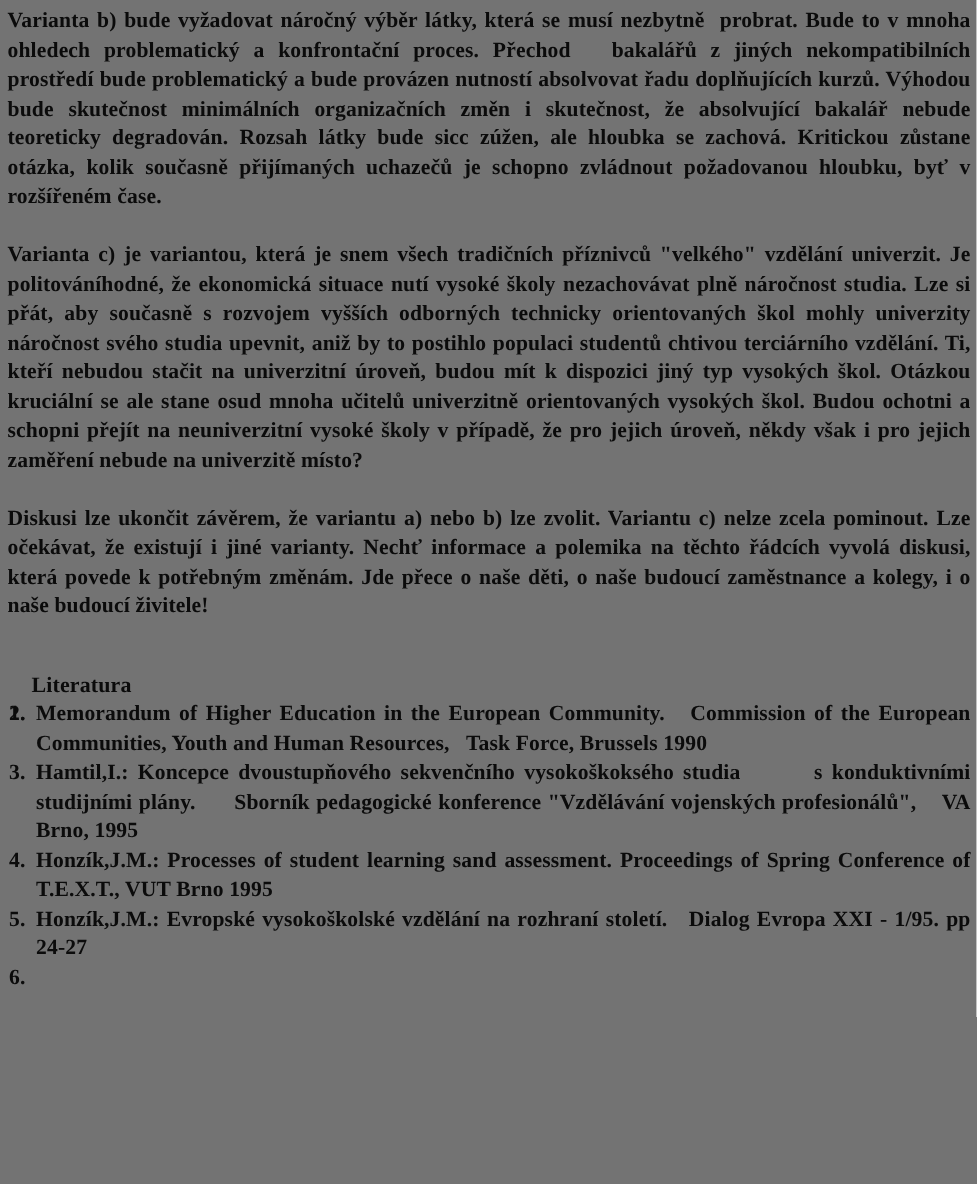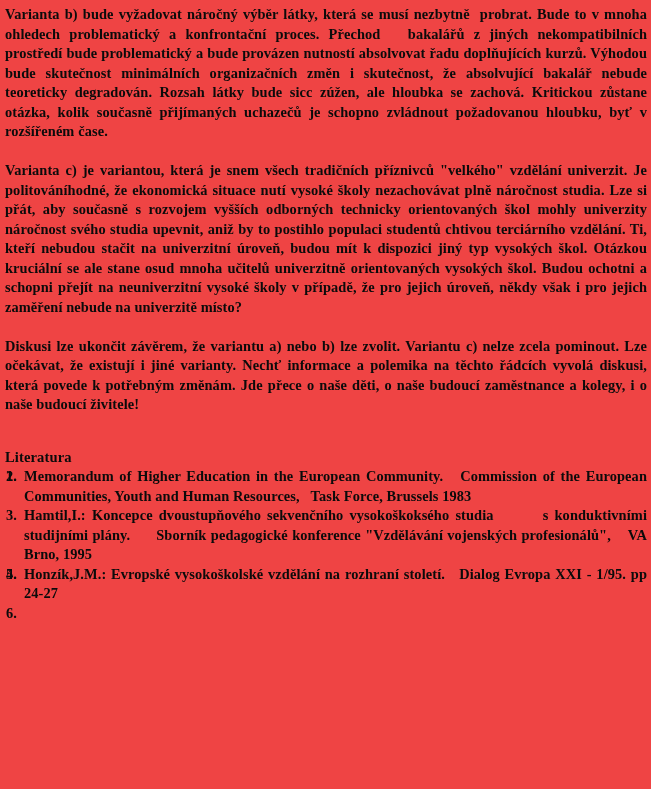--- a/index.html
+++ b/index.html
@@ -5,39 +5,39 @@
   html, body {
     margin: 0;
     padding: 0;
     background: #ffffff;
   }
   .page {
     position: relative;
     box-sizing: border-box;
     width: 651px;
     height: 789px;
-    background: #ef4444;
+    background: #737373;
     color: #0b0b0b;
     font-family: "Liberation Serif", "DejaVu Serif", serif;
     font-weight: bold;
     font-size: 14.4px;
     line-height: 19.5px;
     letter-spacing: 0.1px;
     padding: 5px 4px 0 5px;
     overflow: hidden;
     text-align: justify;
   }
   .para {
     margin: 0 0 19.5px 0;
     white-space: pre-wrap;
   }
   .lit-heading {
     font-size: 14.6px;
     font-weight: bold;
-    margin: 33px 0 0 0;
+    margin: 33px 0 0 16px;
     line-height: 19.5px;
     text-align: left;
   }
   .refs {
     list-style: none;
     margin: 0;
     padding: 0;
   }
   .ref {
     position: relative;
@@ -65,28 +65,29 @@
   <p class="para">Diskusi lze ukončit závěrem, že variantu a) nebo b) lze zvolit. Variantu c) nelze zcela pominout. Lze očekávat, že existují i jiné varianty. Nechť informace a polemika na těchto řádcích vyvolá diskusi, která povede k potřebným změnám. Jde přece o naše děti, o naše budoucí zaměstnance a kolegy, i o naše budoucí živitele!</p>
 
   <h3 class="lit-heading">Literatura</h3>
 
   <ol class="refs">
     <li class="ref">
       <span class="ref-num">1.</span>
     </li>
     <li class="ref">
       <span class="ref-num">2.</span>
-      <span class="ref-text">Memorandum of Higher Education in the European Community.   Commission of the European Communities, Youth and Human Resources,   Task Force, Brussels 1983</span>
+      <span class="ref-text">Memorandum of Higher Education in the European Community.   Commission of the European Communities, Youth and Human Resources,   Task Force, Brussels 1990</span>
     </li>
     <li class="ref">
       <span class="ref-num">3.</span>
       <span class="ref-text">Hamtil,I.: Koncepce dvoustupňového sekvenčního vysokoškoksého studia        s konduktivními studijními plány.      Sborník pedagogické konference "Vzdělávání vojenských profesionálů",    VA Brno, 1995</span>
     </li>
     <li class="ref">
       <span class="ref-num">4.</span>
+      <span class="ref-text">Honzík,J.M.: Processes of student learning sand assessment. Proceedings of Spring Conference of T.E.X.T., VUT Brno 1995</span>
     </li>
     <li class="ref">
       <span class="ref-num">5.</span>
       <span class="ref-text">Honzík,J.M.: Evropské vysokoškolské vzdělání na rozhraní století.   Dialog Evropa XXI - 1/95. pp 24-27</span>
     </li>
     <li class="ref">
       <span class="ref-num">6.</span>
     </li>
   </ol>
 

